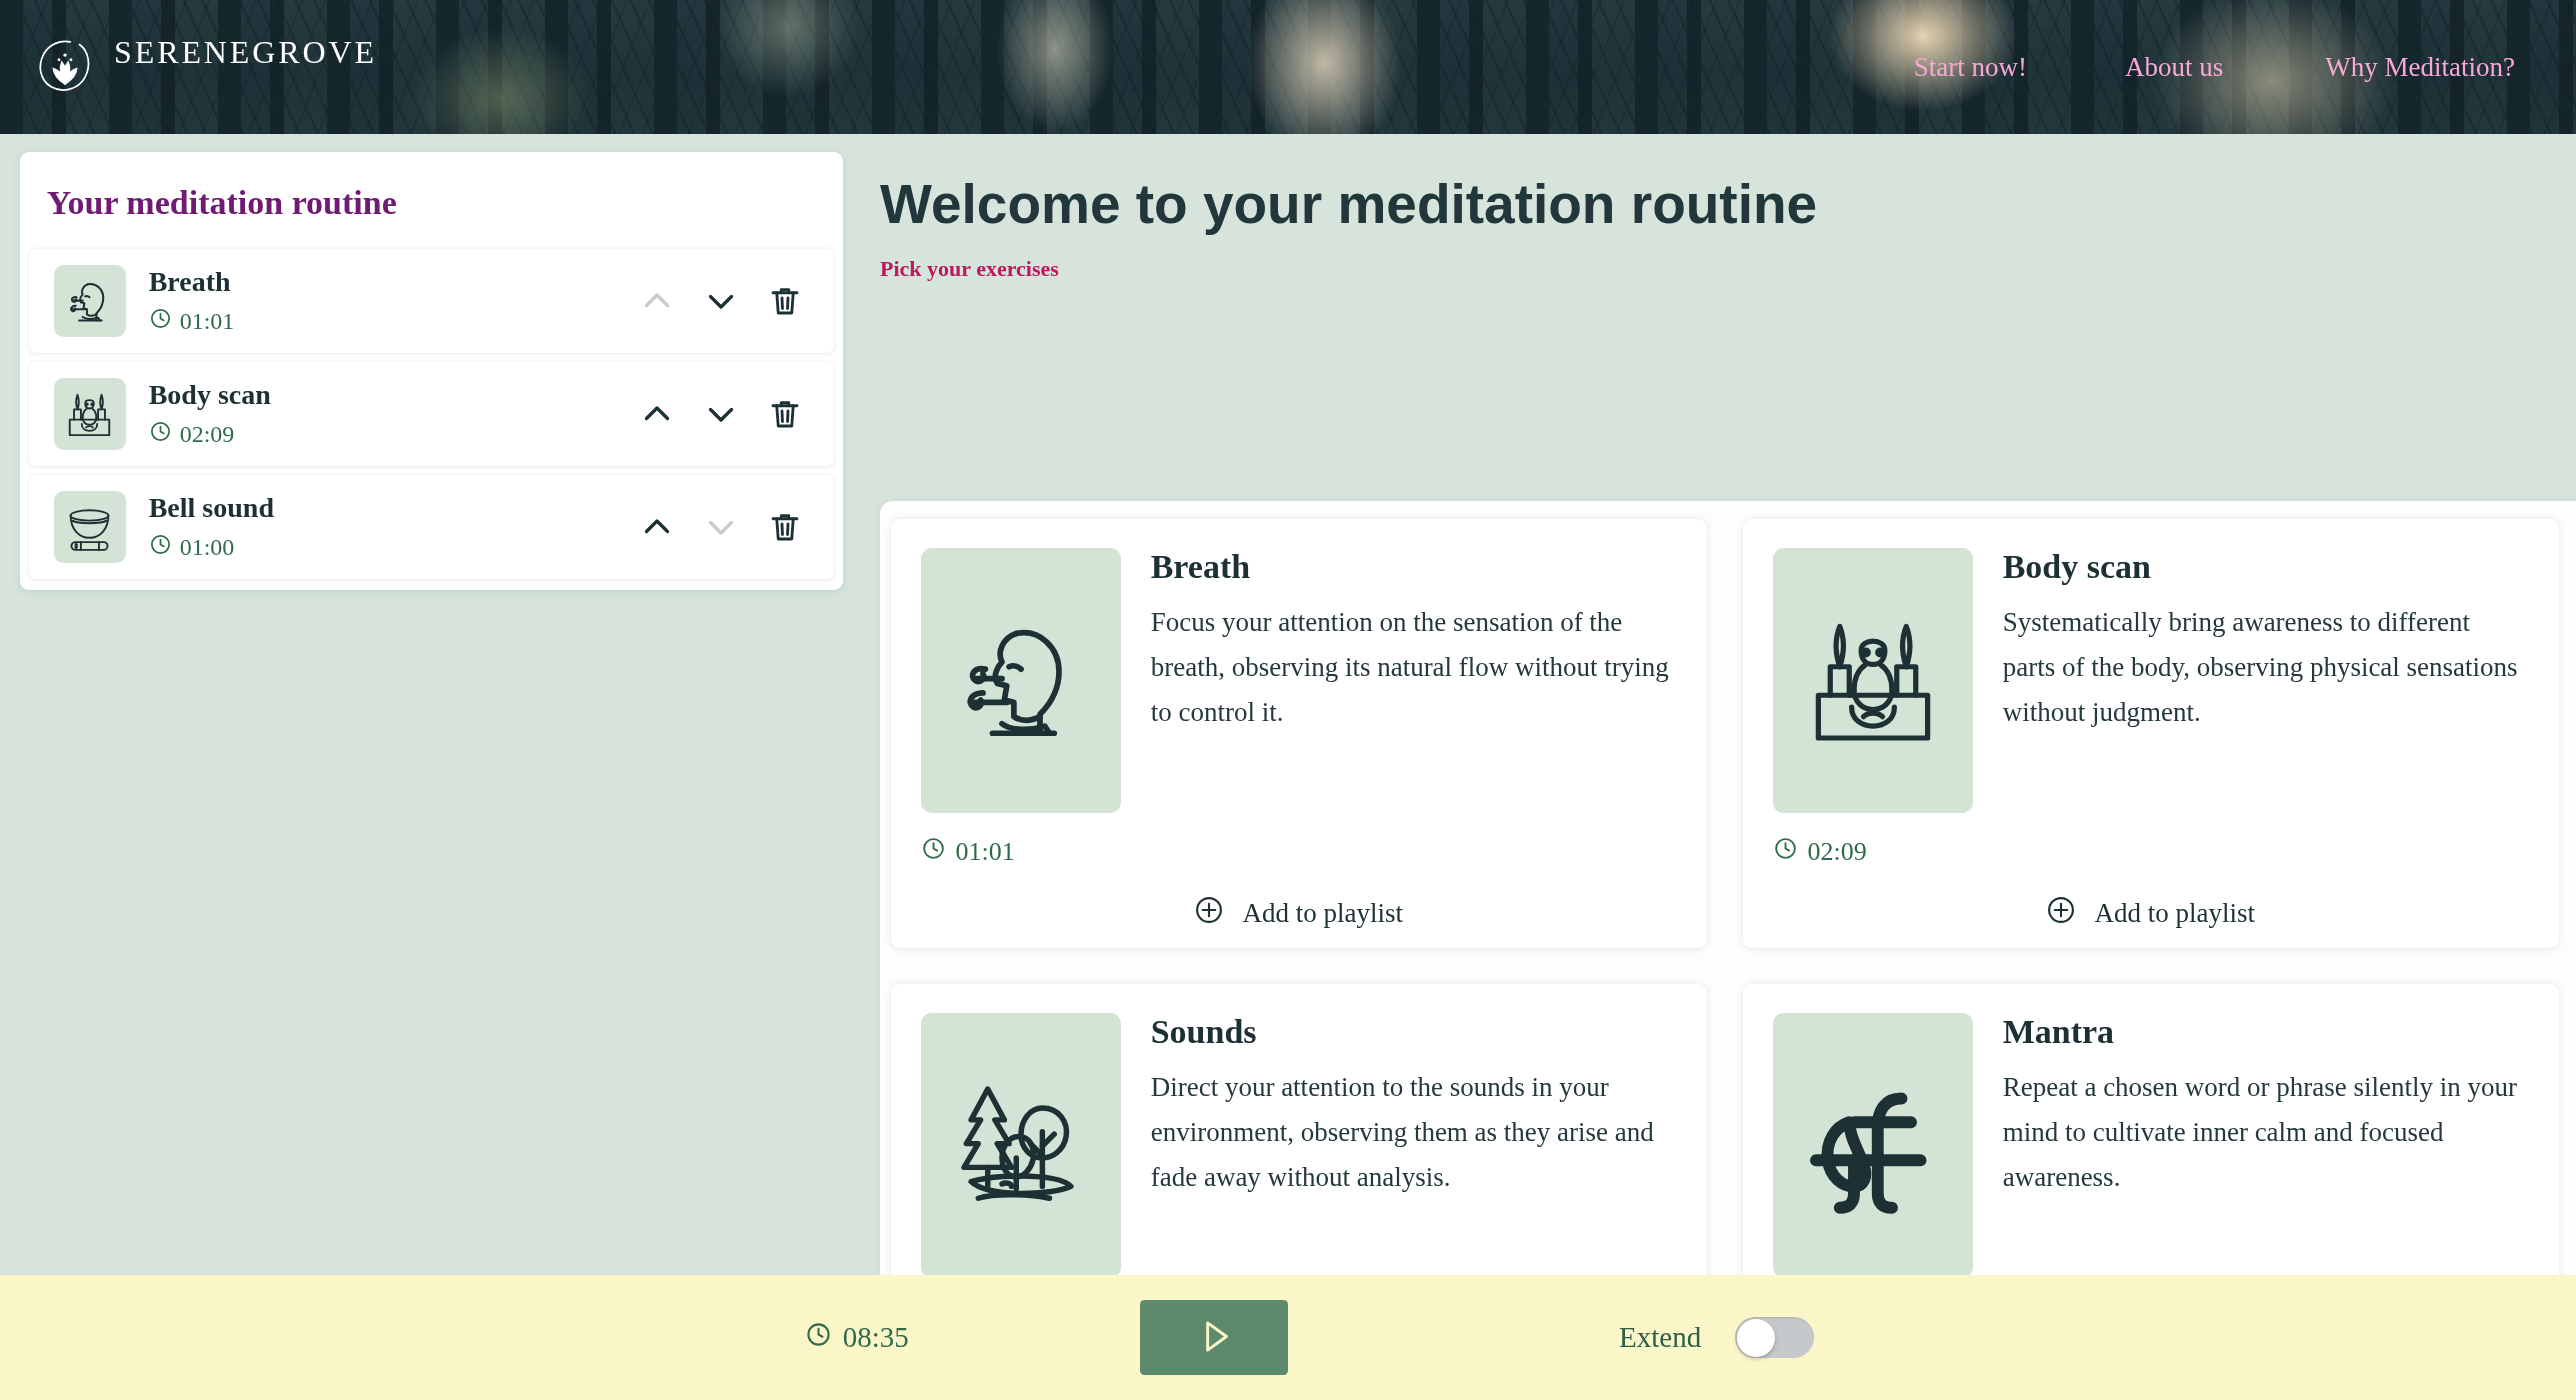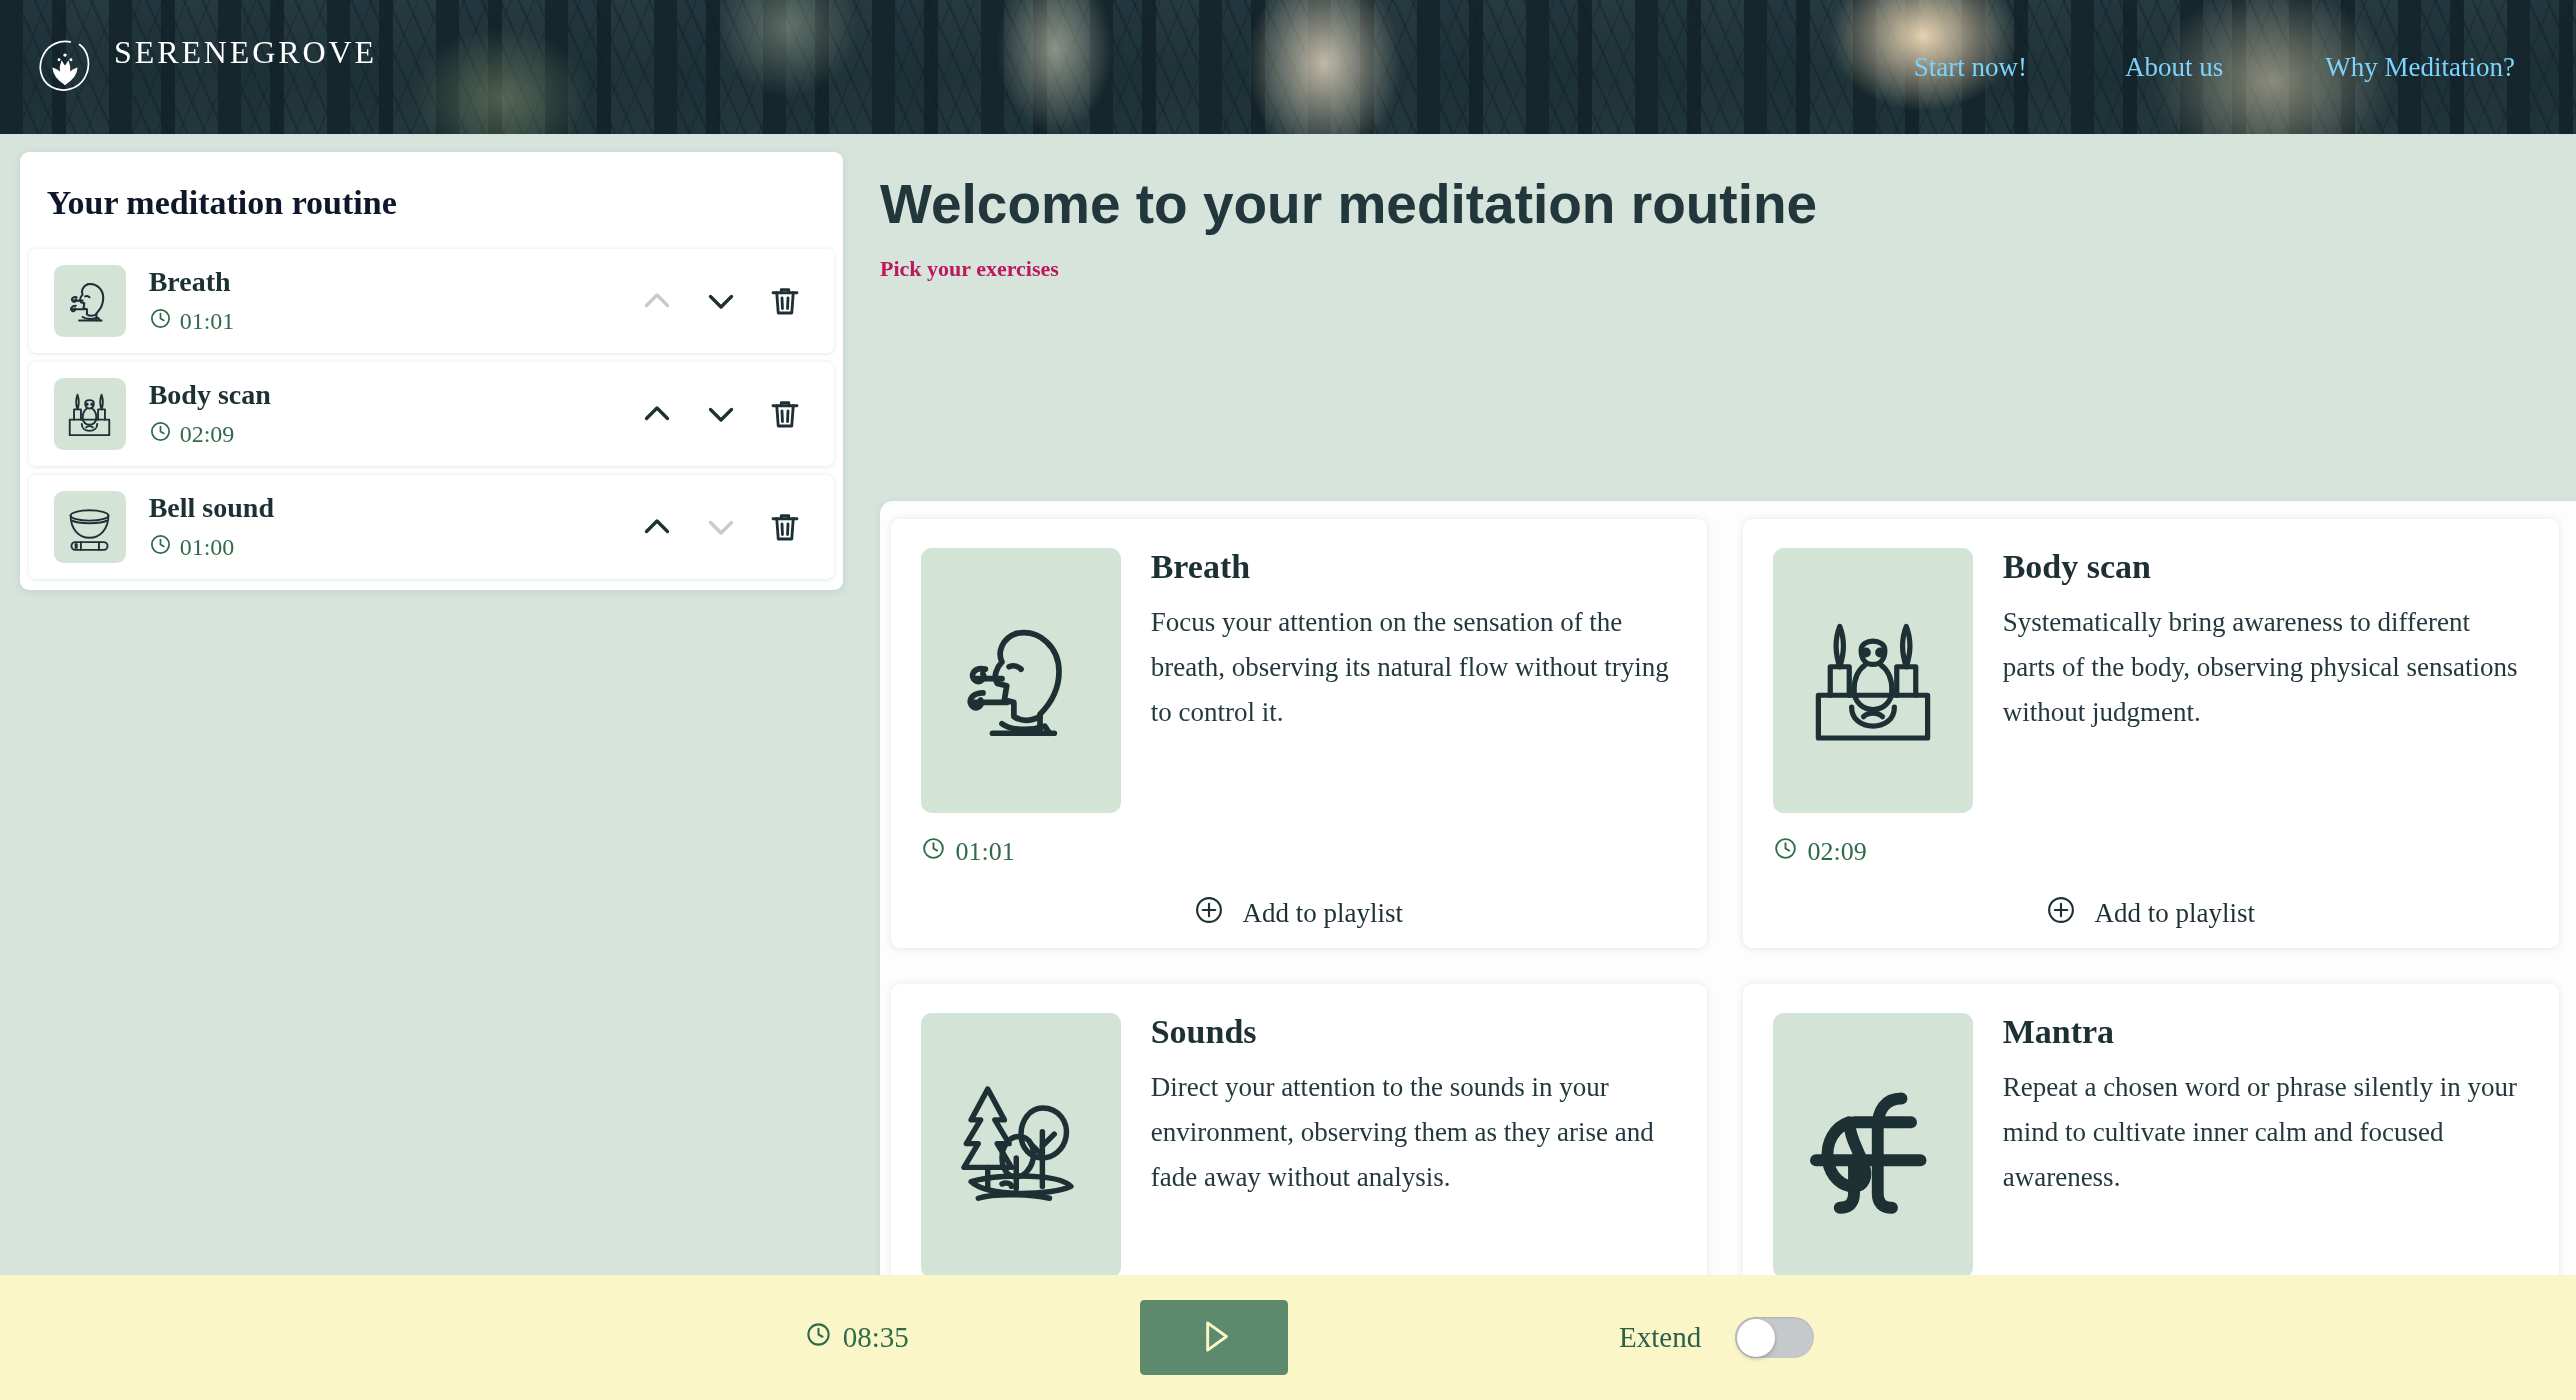--- a/index.html
+++ b/index.html
@@ -62,21 +62,21 @@
     font-family: "Liberation Serif", serif;
   }
   .main-nav {
     position: absolute;
     right: 0;
     display: flex;
     align-items: center;
     gap: 0;
   }
   .nav-link {
-    color: #7dd3fc;
+    color: #f9a8d4;
     font-size: 27px;
     text-decoration: none;
     white-space: nowrap;
     font-family: "Liberation Serif", serif;
   }
   .nav-link.nav-start { margin-right: 98px; }
   .nav-link.nav-about { margin-right: 102px; }
   .nav-link.nav-why { margin-right: 61px; }
 
   
@@ -94,21 +94,21 @@
     top: 18px;
     width: 823px;
     background: #ffffff;
     border-radius: 9px;
     box-shadow: 0 1.8px 8px rgba(40,70,60,.10);
     padding-bottom: 10.7px;
   }
   .routine-title {
     font-size: 34px;
     font-weight: 700;
-    color: #0f172a;
+    color: #701a75;
     padding: 32px 0 27px 27px;
     font-family: "Liberation Serif", serif;
   }
   .routine-list { display: flex; flex-direction: column; gap: 9px; }
   .routine-item {
     display: flex;
     align-items: center;
     background: #ffffff;
     border-radius: 7.2px;
     box-shadow: 0 0.9px 4.5px rgba(40,70,60,.13);

